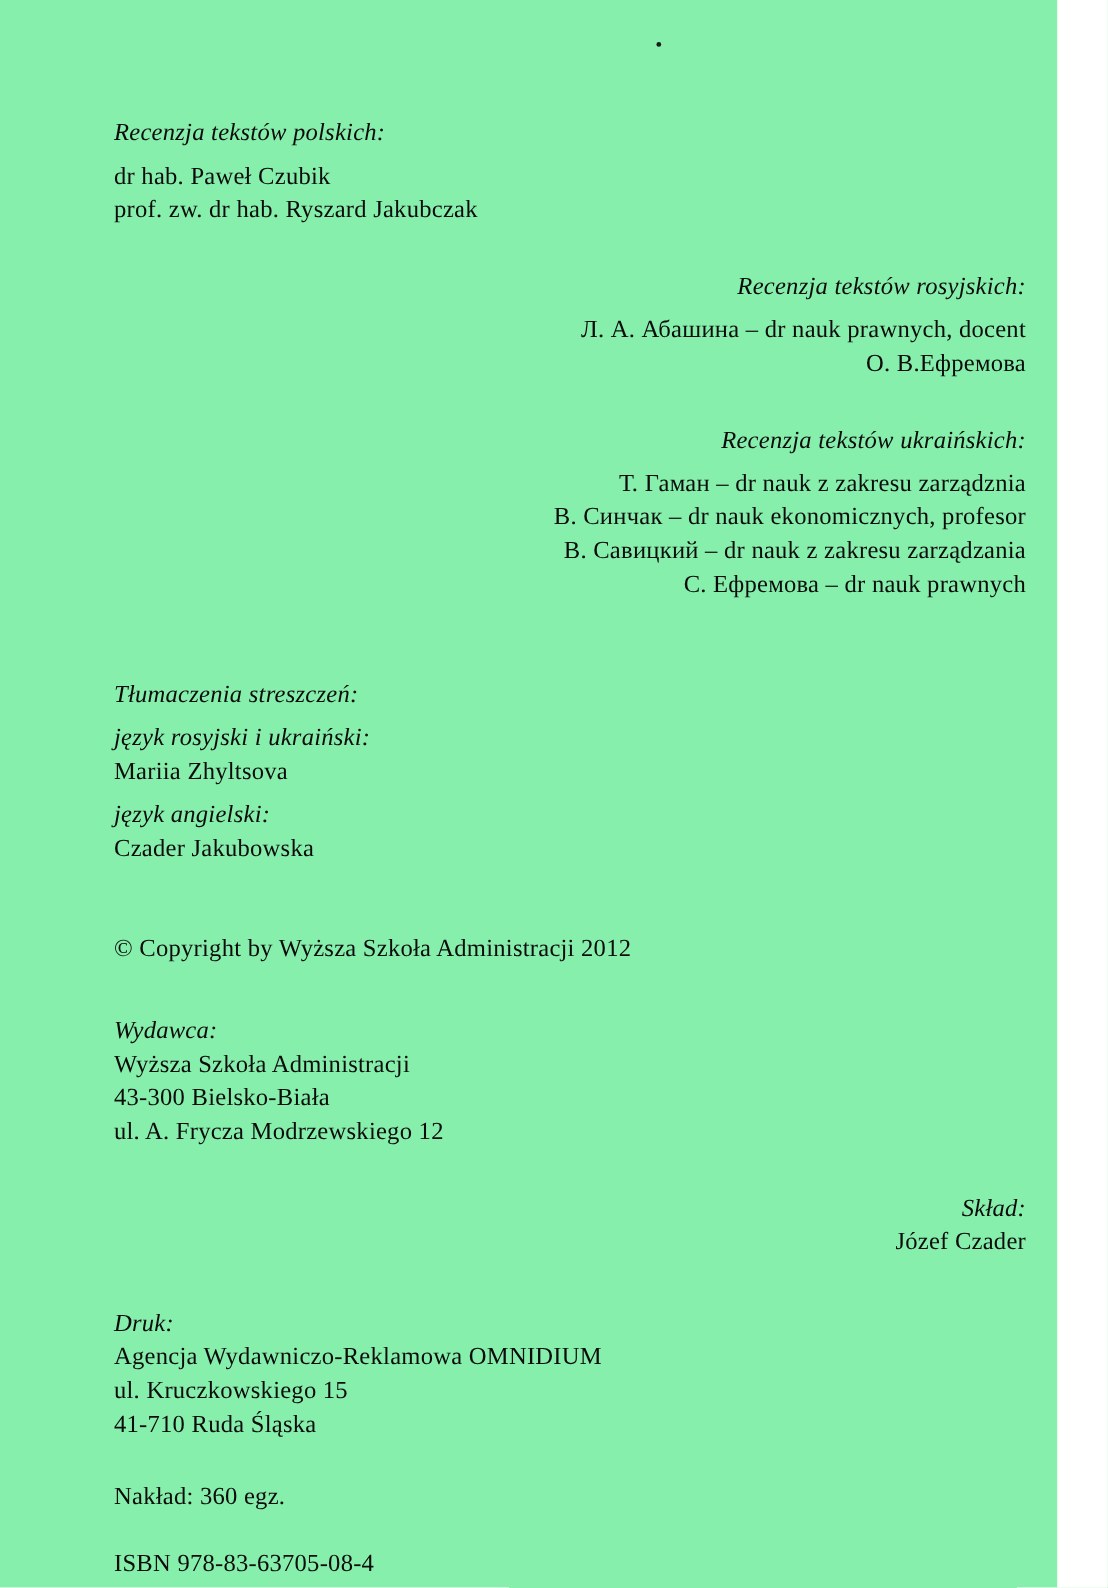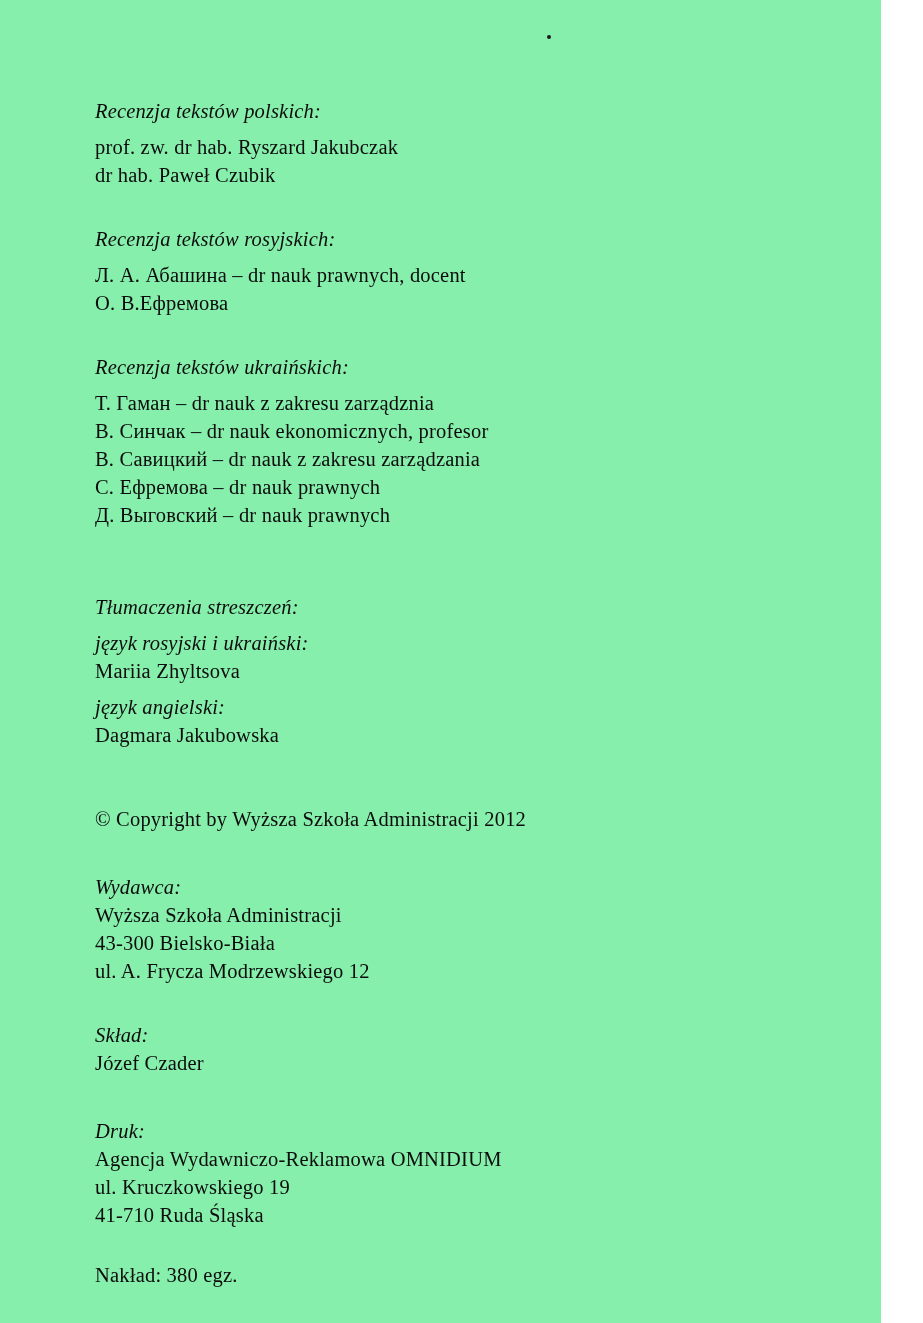--- a/index.html
+++ b/index.html
@@ -40,63 +40,62 @@
   .heading {
     font-style: italic;
     margin-bottom: 8px !important;
   }
   .sublabel {
     font-style: italic;
   }
   .block { margin-top: 0; }
   .gap-28 { margin-top: 28px !important; }
   .gap-32 { margin-top: 32px !important; }
-  .gap-36 { margin-top: 36px !important; }
+  .gap-36 { margin-top: 36px !important; text-align: right; }
   .gap-40 { margin-top: 40px !important; }
   .gap-56 { margin-top: 56px !important; }
   .gap-64 { margin-top: 64px !important; }
   .gap-8  { margin-top: 8px !important; }
   .gap-6  { margin-top: 6px !important; }
 </style>
 </head>
 <body>
 
 <div class="page">
 
   <span class="top-dot"></span>
 
   <div class="content">
 
     <div class="block">
       <p class="heading">Recenzja tekstów polskich:</p>
+      <p>dr hab. Paweł Czubik</p>
       <p>prof. zw. dr hab. Ryszard Jakubczak</p>
-      <p>dr hab. Paweł Czubik</p>
     </div>
 
     <div class="block gap-36">
       <p class="heading">Recenzja tekstów rosyjskich:</p>
       <p>Л. А. Абашина – dr nauk prawnych, docent</p>
       <p>О. В.Ефремова</p>
     </div>
 
     <div class="block gap-36">
       <p class="heading">Recenzja tekstów ukraińskich:</p>
       <p>Т. Гаман – dr nauk z zakresu zarządznia</p>
       <p>В. Синчак – dr nauk ekonomicznych, profesor</p>
       <p>В. Савицкий – dr nauk z zakresu zarządzania</p>
       <p>С. Ефремова – dr nauk prawnych</p>
-      <p>Д. Выговский – dr nauk prawnych</p>
     </div>
 
     <div class="block gap-64">
       <p class="heading">Tłumaczenia streszczeń:</p>
       <p class="sublabel gap-6">język rosyjski i ukraiński:</p>
       <p>Mariia Zhyltsova</p>
       <p class="sublabel gap-8">język angielski:</p>
-      <p>Dagmara Jakubowska</p>
+      <p>Czader Jakubowska</p>
     </div>
 
     <div class="block gap-56">
       <p>© Copyright by Wyższa Szkoła Administracji 2012</p>
     </div>
 
     <div class="block gap-40">
       <p class="heading" style="margin-bottom:0 !important;">Wydawca:</p>
       <p>Wyższa Szkoła Administracji</p>
       <p>43-300 Bielsko-Biała</p>
@@ -104,26 +103,26 @@
     </div>
 
     <div class="block gap-36">
       <p class="heading" style="margin-bottom:0 !important;">Skład:</p>
       <p>Józef Czader</p>
     </div>
 
     <div class="block gap-40">
       <p class="heading" style="margin-bottom:0 !important;font-style:italic;">Druk:</p>
       <p>Agencja Wydawniczo-Reklamowa OMNIDIUM</p>
-      <p>ul. Kruczkowskiego 19</p>
+      <p>ul. Kruczkowskiego 15</p>
       <p>41-710 Ruda Śląska</p>
     </div>
 
     <div class="block gap-32">
-      <p>Nakład: 380 egz.</p>
+      <p>Nakład: 360 egz.</p>
     </div>
 
     <div class="block gap-28">
       <p>ISBN 978-83-63705-08-4</p>
     </div>
 
   </div>
 </div>
 
 </body></html>

